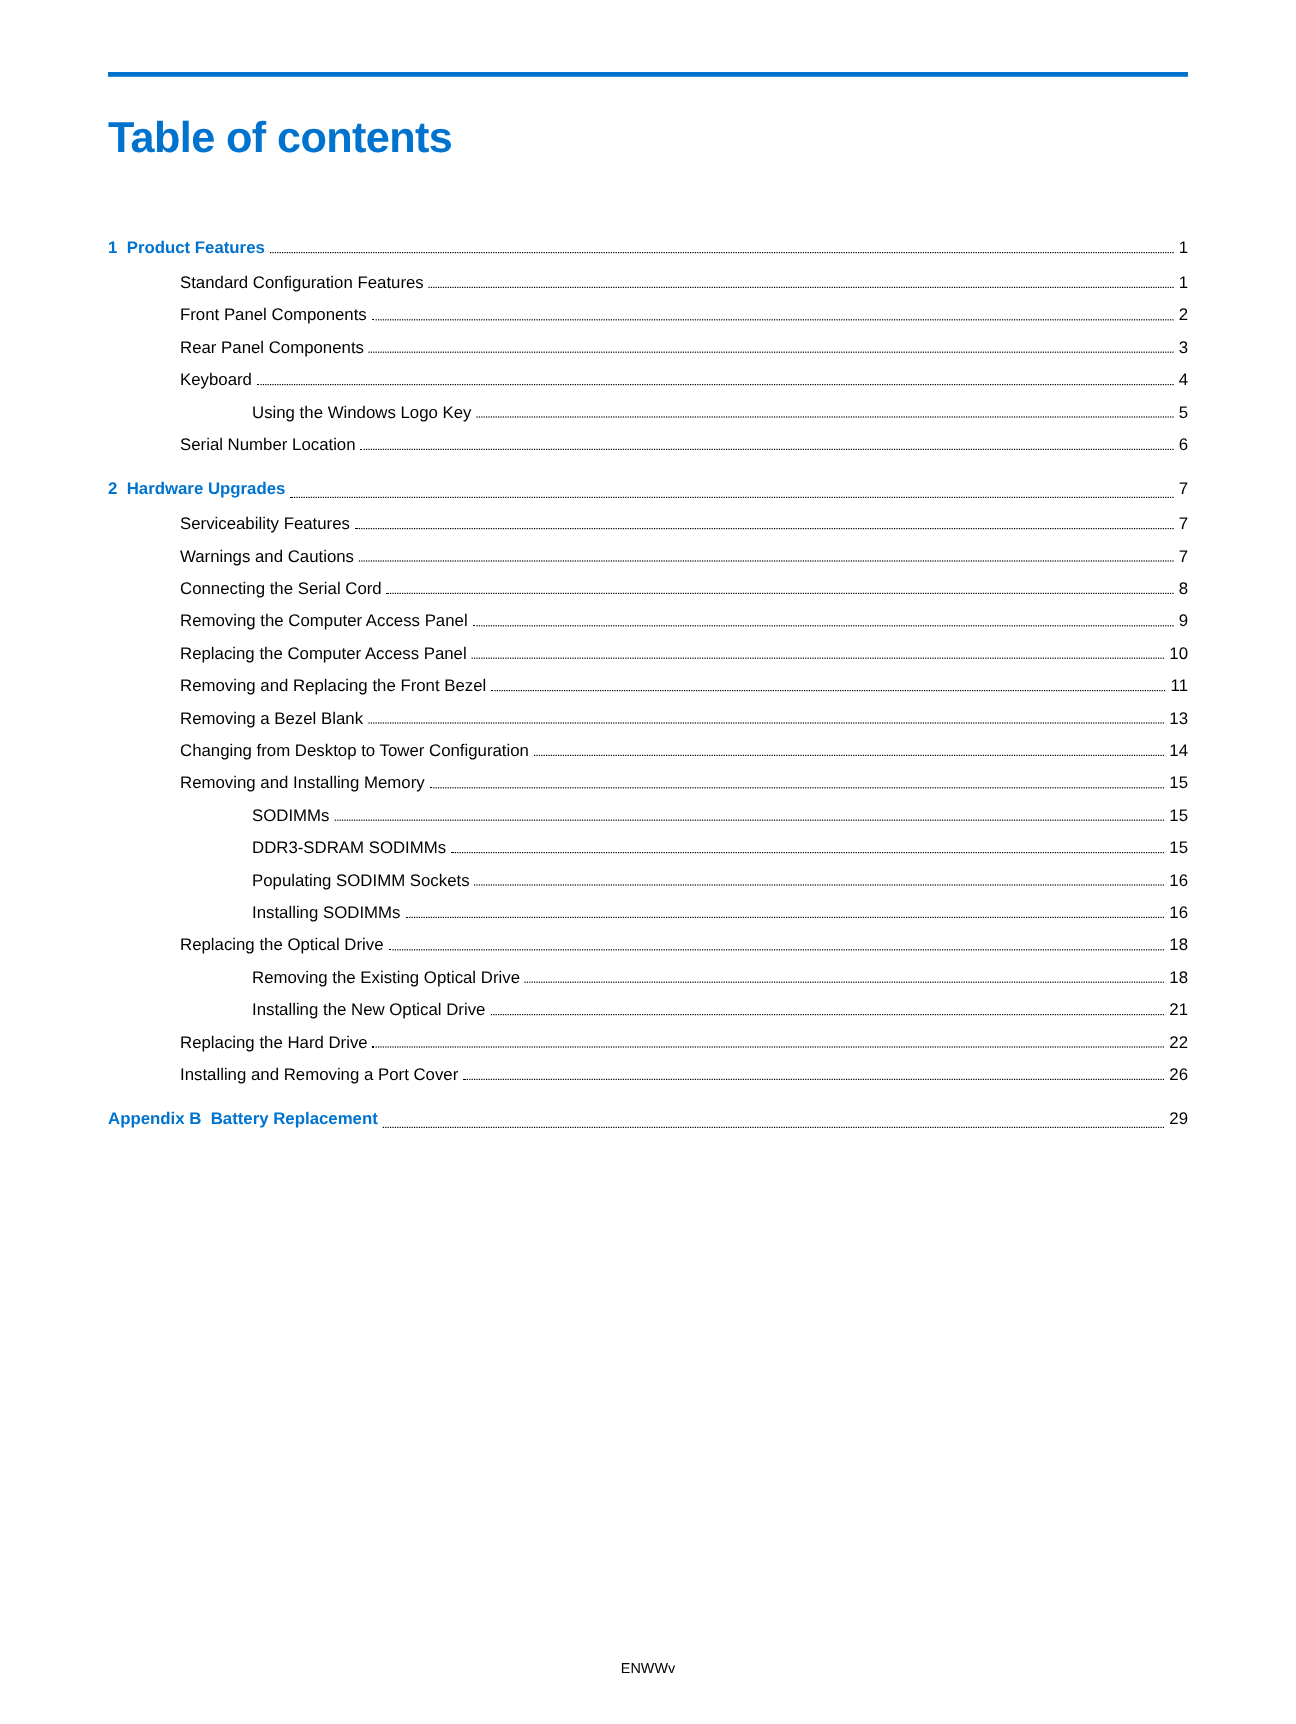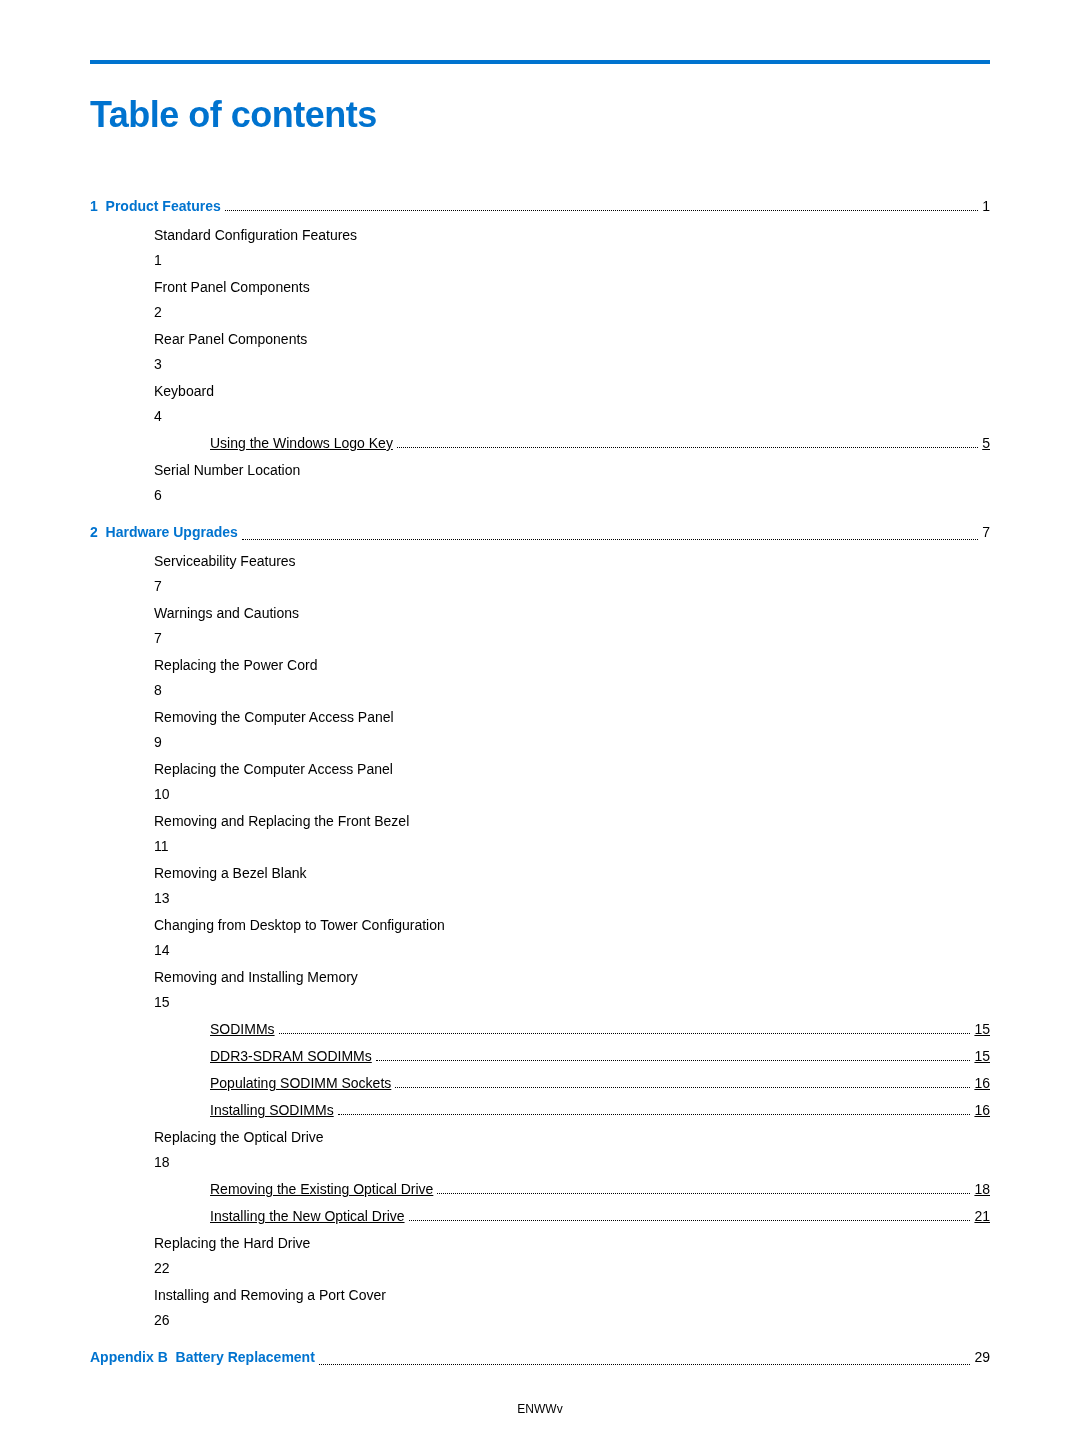--- a/index.html
+++ b/index.html
@@ -75,26 +75,24 @@
       font-size: 14px;
     }
 
     .level1-heading .page-num {
       color: #000;
       font-weight: normal;
     }
 
     .level2 {
       padding-left: 60px;
-      flex-direction: column;
     }
 
     .level3 {
       padding-left: 120px;
-      text-decoration: underline;
     }
 
     .section-gap {
       margin-top: 16px;
       align-items: flex-end;
     }
 
     .footer {
       position: absolute;
       bottom: 40px;
@@ -171,21 +169,21 @@
       <span class="page-num">7</span>
     </div>
 
     <div class="toc-entry level2">
       <span class="entry-text">Warnings and Cautions</span>
       <span class="dots"></span>
       <span class="page-num">7</span>
     </div>
 
     <div class="toc-entry level2">
-      <span class="entry-text">Replacing the Power Cord</span>
+      <span class="entry-text">Connecting the Serial Cord</span>
       <span class="dots"></span>
       <span class="page-num">8</span>
     </div>
 
     <div class="toc-entry level2">
       <span class="entry-text">Removing the Computer Access Panel</span>
       <span class="dots"></span>
       <span class="page-num">9</span>
     </div>
 

